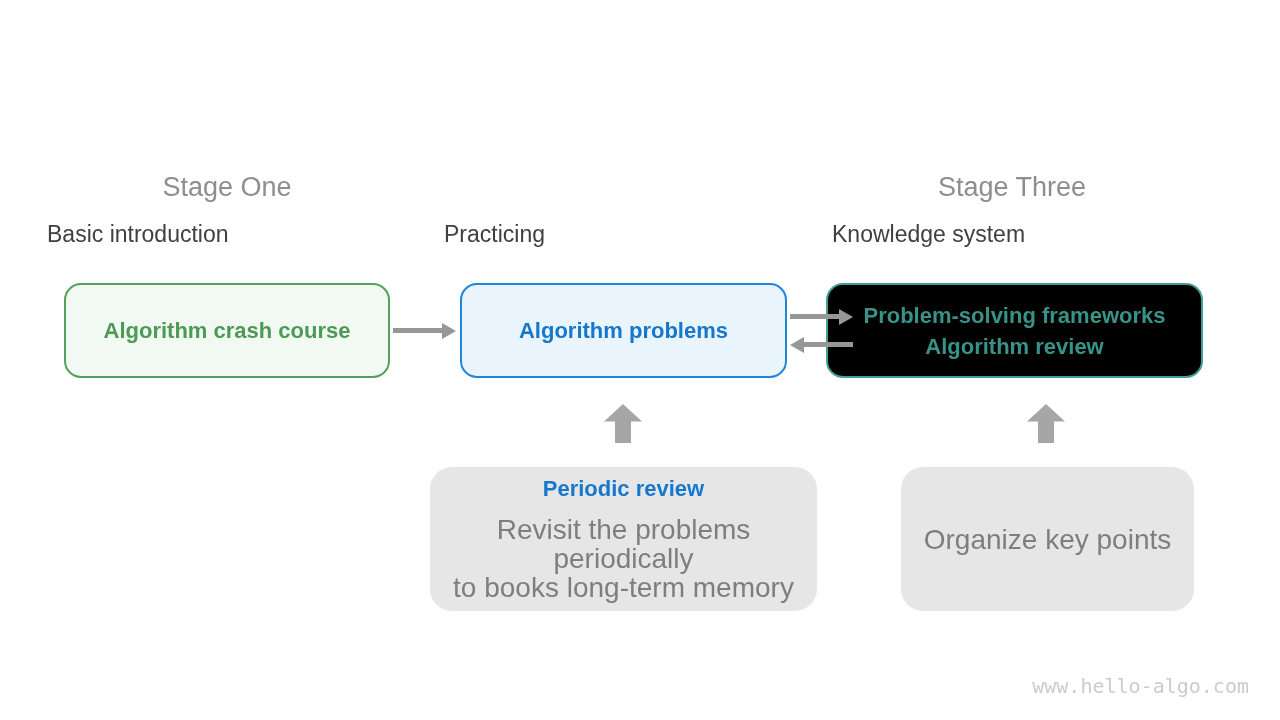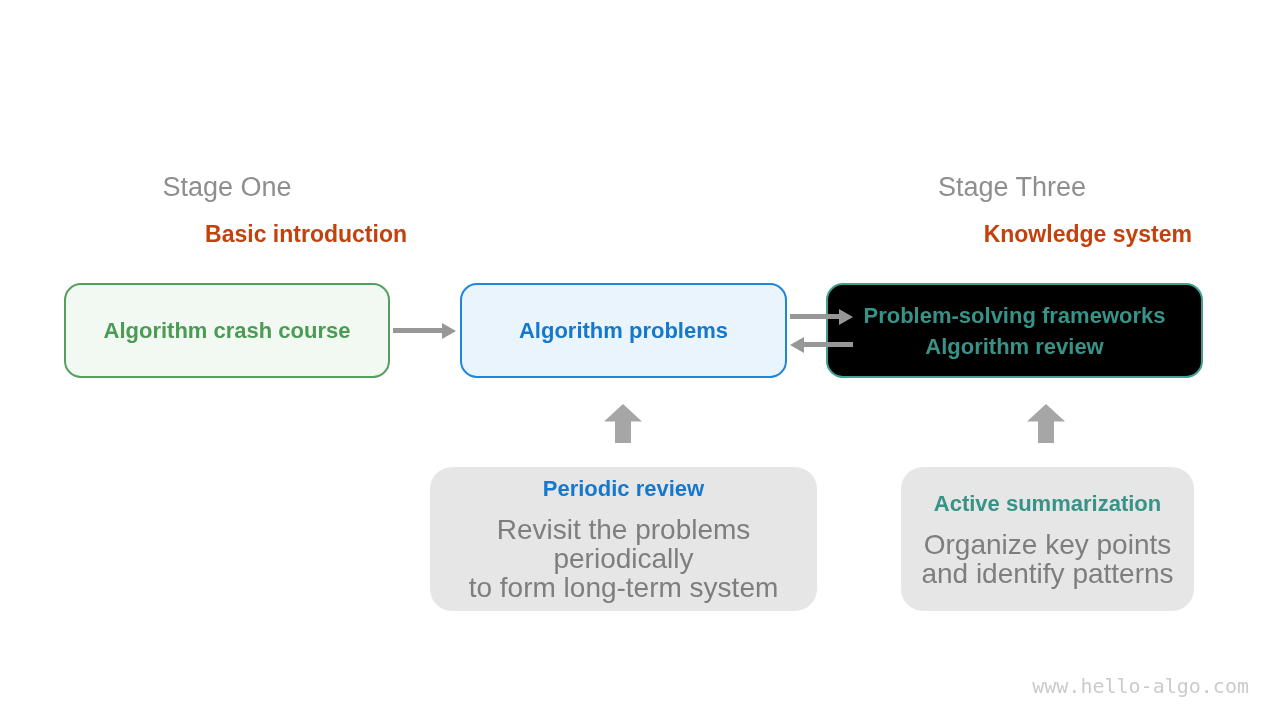--- a/index.html
+++ b/index.html
@@ -6,22 +6,22 @@
   body { background:#ffffff; }
   .canvas {
     position:relative; width:1280px; height:720px; background:#ffffff;
     font-family:"Liberation Sans", sans-serif; overflow:hidden;margin-left:12px;
   }
   .stage-title {
     position:absolute; top:172px; width:360px; text-align:center;
     font-size:27px; font-weight:400; color:#8e8e8e;
   }
   .stage-subtitle {
-    position:absolute; top:221px; width:360px; text-align:right;
-    font-size:23px; font-weight:bold; color:#c2410c;
+    position:absolute; top:221px; width:360px; text-align:left;
+    font-size:23px; font-weight:normal; color:#404040;
   }
   .t1 { left:35px; }  .t2 { left:432px; }  .t3 { left:820px; }
 
   .box {
     position:absolute; top:283px; height:95px; border-radius:17px;
     border:2px solid; display:flex; flex-direction:column;
     justify-content:center; align-items:center;
     font-size:22px; font-weight:bold; line-height:31px; text-align:center;
   }
   .box-green { left:52px;  width:326px; border-color:#55a05c; background:#f2f8f2; color:#4c9b55; }
@@ -64,20 +64,21 @@
   }
 </style>
 </head>
 <body>
 
 <div class="canvas">
 
   <div class="stage-title t1">Stage One</div>
   <div class="stage-subtitle t1">Basic introduction</div>
 
+  <div class="stage-subtitle t2">Practicing</div>
 
   <div class="stage-title t3">Stage Three</div>
   <div class="stage-subtitle t3">Knowledge system</div>
 
   <div class="box box-green">
     <span>Algorithm crash course</span>
   </div>
 
   <div class="box box-blue">
     <span>Algorithm problems</span>
@@ -100,24 +101,22 @@
     <div class="stem"></div>
     <div class="head"></div>
   </div>
 
   <div class="up-arrow u1"></div>
   <div class="up-arrow u2"></div>
 
   <div class="note n1">
     <div class="note-title">Periodic review</div>
     <div class="note-line">Revisit the problems periodically</div>
-    <div class="note-line">to form long-term system</div>
+    <div class="note-line">to books long-term memory</div>
   </div>
 
   <div class="note n2">
-    <div class="note-title">Active summarization</div>
     <div class="note-line">Organize key points</div>
-    <div class="note-line">and identify patterns</div>
   </div>
 
   <div class="watermark">www.hello-algo.com</div>
 
 </div>
 
 </body></html>

